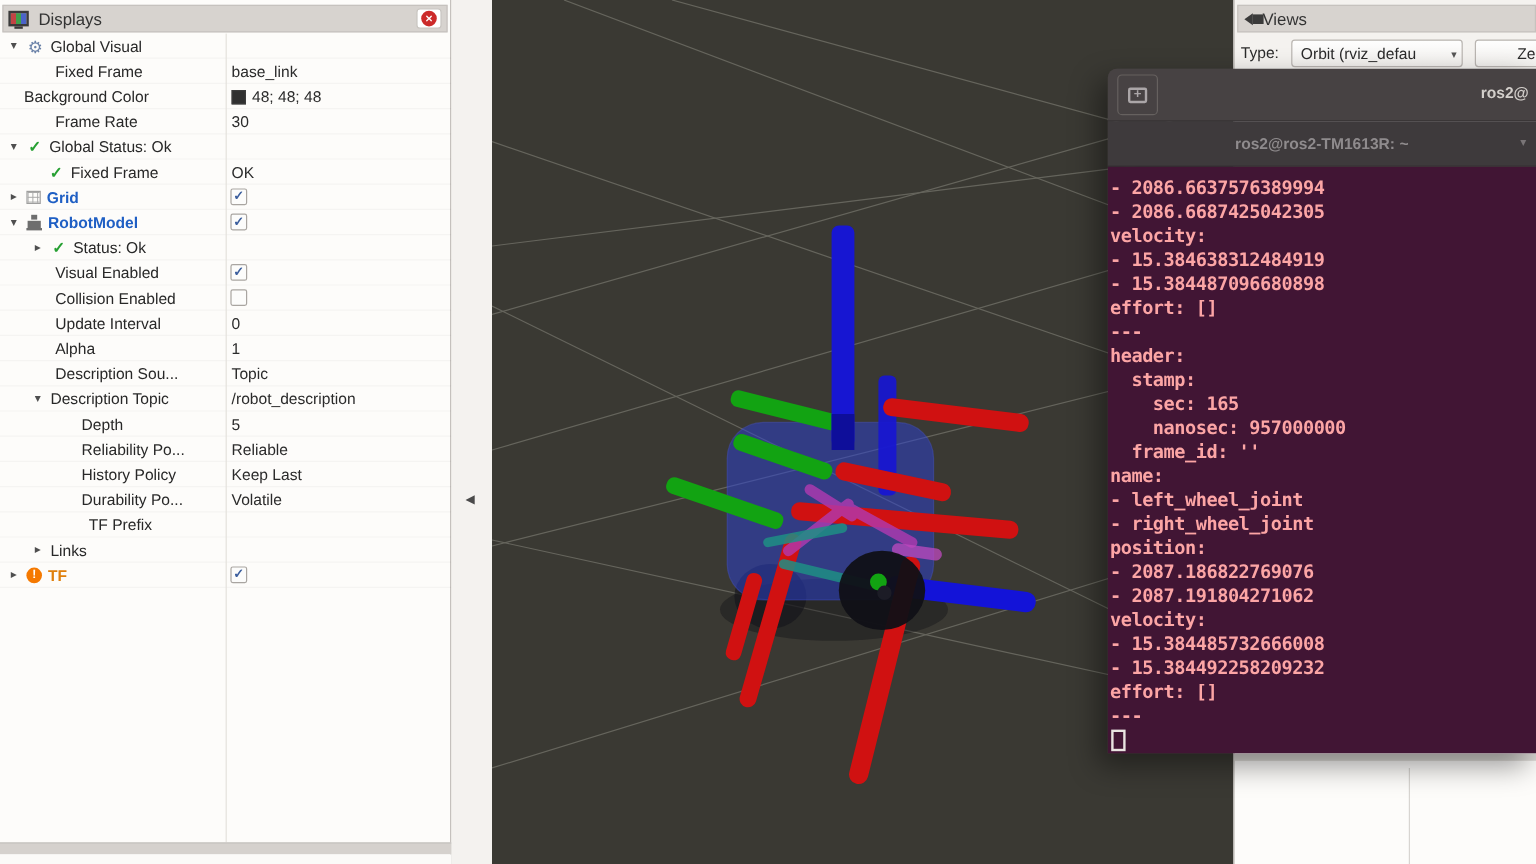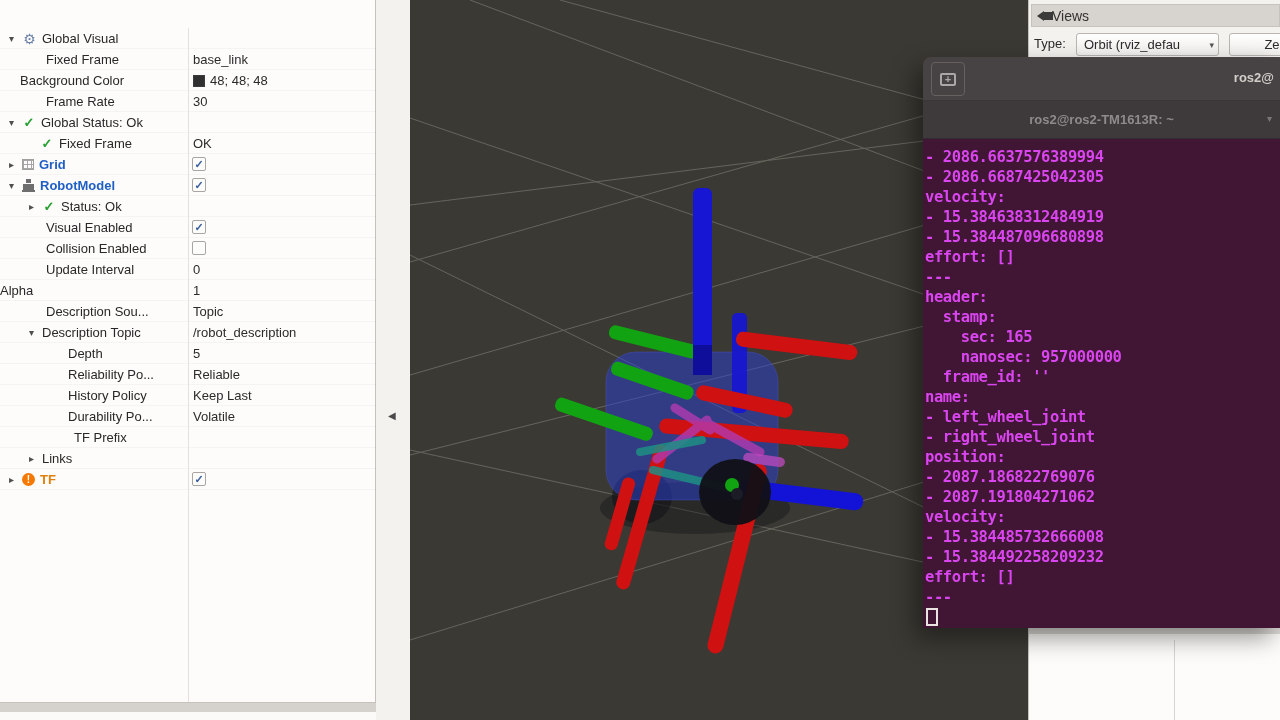--- a/index.html
+++ b/index.html
@@ -64,30 +64,37 @@
 
   
   .terminal { position:absolute; left:923px; top:57px; width:357px; height:571px; border-radius:8px 0 0 0; overflow:hidden; box-shadow:-8px 10px 24px rgba(0,0,0,.4); }
   .term-header { position:relative; height:44px; background:#474243; border-bottom:1px solid #3a3637; }
   .new-tab-btn { position:absolute; left:8px; top:5px; width:34px; height:34px; border:1px solid #66615f; border-radius:4px; display:flex; align-items:center; justify-content:center; cursor:pointer; }
   .new-tab-glyph { width:16px; height:13px; border:2px solid #aba6a8; border-radius:2px; color:#aba6a8; font-size:11px; line-height:9px; text-align:center; font-weight:bold; }
   .term-win-title { position:absolute; right:6px; top:13px; font-size:13px; font-weight:bold; color:#d3cfcb; }
   .term-tabbar { position:relative; height:38px; background:#3e3a3c; border-bottom:1px solid #322e30; display:flex; align-items:center; justify-content:center; }
   .term-tab-title { font-size:13px; font-weight:bold; color:#8f8b8d; }
   .tab-chevron { position:absolute; right:8px; top:12px; font-size:10px; color:#7a7577; }
-  .term-content { position:relative; height:489px; background:#411534; padding:8px 13px 0 2px; font-family:"DejaVu Sans Mono", monospace; font-size:15.5px; font-weight:bold; line-height:20px; color:#d946ef; letter-spacing:-0.4px; }
+  .term-content { position:relative; height:489px; background:#411534; padding:8px 13px 0 2px; font-family:"DejaVu Sans Mono", monospace; font-size:15.5px; font-weight:bold; line-height:20px; color:#fca5a5; letter-spacing:-0.4px; }
   .term-line { white-space:pre; height:20px; }
   .term-cursor { width:12px; height:18px; border:2px solid #e9e4e1; margin-top:1px; margin-left:1px; }
 </style>
 </head>
 <body>
 
 <div id="stage">
 
   <div class="displays-panel">
+    <div class="dock-header">
+      <span class="icon-monitor"></span>
+      <span class="dock-title">Displays</span>
+      <span class="close-btn">
+        <span class="dot">✕</span>
+      </span>
+    </div>
     <div class="tree" id="displays-tree">
         <div class="row">
           <div class="cell-name" style="padding-left: 6px;">
             <span class="arrow">▾</span>
             <span class="ticon ticon-gear">⚙</span>
             <span class="lbl">Global Visual</span>
           </div>
         </div>
         <div class="row">
           <div class="cell-name" style="padding-left: 46px;">
@@ -167,21 +174,21 @@
         </div>
         <div class="row">
           <div class="cell-name" style="padding-left: 46px;">
             <span class="lbl">Update Interval</span>
           </div>
           <div class="cell-value">
             <span>0</span>
           </div>
         </div>
         <div class="row">
-          <div class="cell-name" style="">
+          <div class="cell-name" style="padding-left: 46px;">
             <span class="lbl">Alpha</span>
           </div>
           <div class="cell-value">
             <span>1</span>
           </div>
         </div>
         <div class="row">
           <div class="cell-name" style="padding-left: 46px;">
             <span class="lbl">Description Sou...</span>
           </div>

